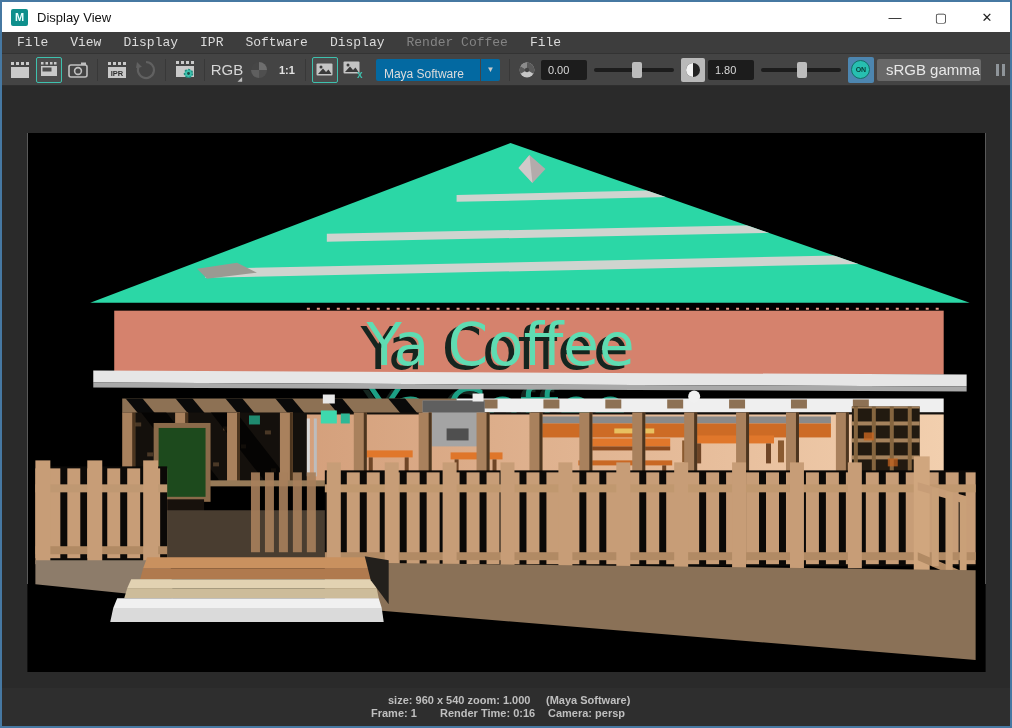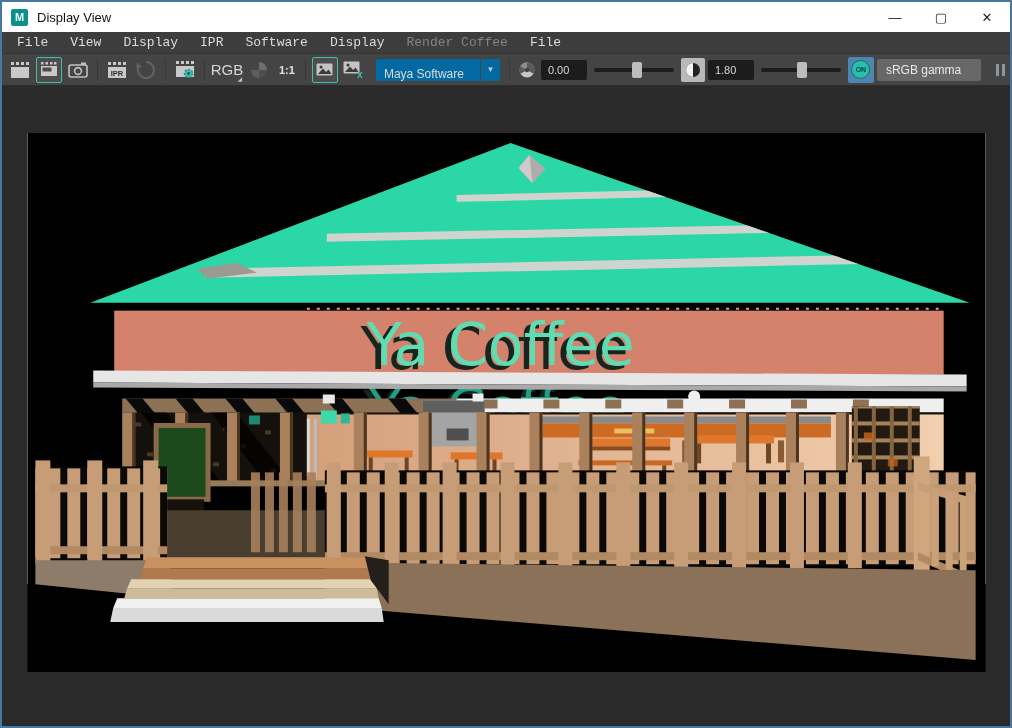--- a/index.html
+++ b/index.html
@@ -28,21 +28,21 @@
   .ratio { font-size:11px; font-weight:bold; color:#e2e2e2; padding:0 4px; }
   .dropdown { height:22px; background:#0369a1; border-radius:2px; display:flex; align-items:flex-end; color:#dcdcdc; font-size:12px; flex:0 0 auto; }
   .dd-main { padding:0 8px; width:104px; }
   .dd-arrow { width:20px; height:22px; border-left:1px solid #454545; display:flex; align-items:center; justify-content:center; color:#c9c9c9; font-size:8px; }
   .valbox { width:46px; height:20px; background:#1c1c1c; border-radius:2px; color:#d8d8d8; font-size:11px; display:flex; align-items:center; padding-left:7px; flex:0 0 auto; }
   .slider { width:80px; height:20px; position:relative; margin:0 4px; flex:0 0 auto; }
   .slider .track { position:absolute; top:8px; left:0; width:100%; height:4px; background:#1d1d1d; border-radius:2px; }
   .slider .handle { position:absolute; top:2px; width:10px; height:16px; background:#bdbdbd; border-radius:2px; }
   .onbtn { width:26px; height:26px; background:#4d86b0; border-radius:2px; display:flex; align-items:center; justify-content:center; flex:0 0 auto; }
   .onbtn .oncirc { width:19px; height:19px; border-radius:50%; background:#27bfb0; border:1px solid #147065; color:#063f38; font-size:7px; font-weight:bold; display:flex; align-items:center; justify-content:center; }
-  .gamma { width:104px; height:22px; background:#686868; border-radius:2px; color:#e8e8e8; font-size:12px; display:flex; align-items:center; padding-left:9px; flex:0 0 auto; }
+  .gamma { width:104px; height:22px; background:#686868; border-radius:2px; color:#e8e8e8; font-size:15px; display:flex; align-items:center; padding-left:9px; flex:0 0 auto; }
   .pause { display:flex; gap:3px; margin-left:12px; }
   .pause i { width:3px; height:12px; background:#8f959a; display:block; }
 
   
   .viewport { flex:1 1 auto; position:relative; background:#2a2a2a; }
   .render-image { position:absolute; left:25px; top:47px; width:959px; height:451px; background:#e5e5e5; }
   .render-image svg { display:block; }
 
   
   .statusbar { height:38px; background:#2e2e2e; position:relative; flex:0 0 auto; font-size:11px; font-weight:bold; color:#bfbfbf; }
@@ -450,14 +450,21 @@
           <polygon points="104,447 347,447 350,456 100,456" fill="#e2d2b2"></polygon>
           <polygon points="100,456 350,456 352,466 97,466" fill="#cdbc9a"></polygon>
           <polygon points="90,466 352,466 355,476 86,476" fill="#f0f0f0"></polygon>
           <polygon points="86,476 355,476 357,490 83,490" fill="#dadada"></polygon>
           <polygon points="338,424 362,428 362,472 344,448" fill="#23201c"></polygon>
         </g>
       </svg>
     </div>
   </div>
 
+  <div class="statusbar">
+    <span class="st-size">size: 960 x 540 zoom: 1.000</span>
+    <span class="st-renderer">(Maya Software)</span>
+    <span class="st-frame">Frame: 1</span>
+    <span class="st-time">Render Time: 0:16</span>
+    <span class="st-camera">Camera: persp</span>
+  </div>
 
 </div>
 
 </body></html>

